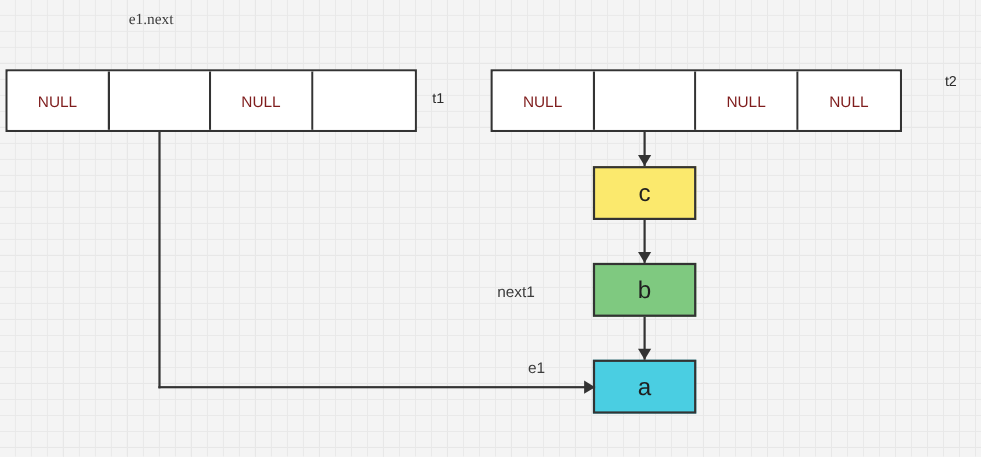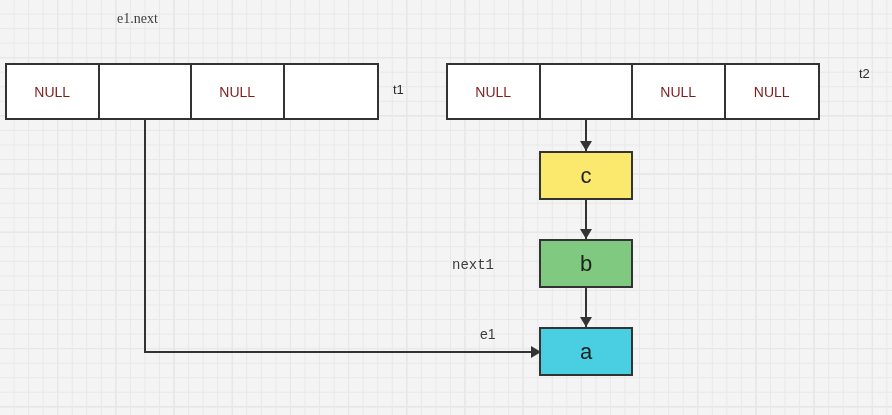--- a/index.html
+++ b/index.html
@@ -125,21 +125,21 @@
   #arrowhead-e1      { left: 531px; top: 346px; }
 
   
   .edge-label {
     position: absolute;
     font-size: 14px;
     color: #3c3c3c;
     white-space: nowrap;
   }
   #label-e1-next { left: 117px; top: 11px; font-family: Liberation Serif, serif; }
-  #label-next1   { left: 452px; top: 257px; font-family: Liberation Mono, monospace; }
+  #label-next1   { left: 452px; top: 257px; }
   #label-e1      { left: 480px; top: 326px; }
 </style>
 </head>
 <body>
 
 <div id="canvas">
 
   <div id="table-t1" class="table">
     <div class="cell">NULL</div>
     <div class="cell"></div>

